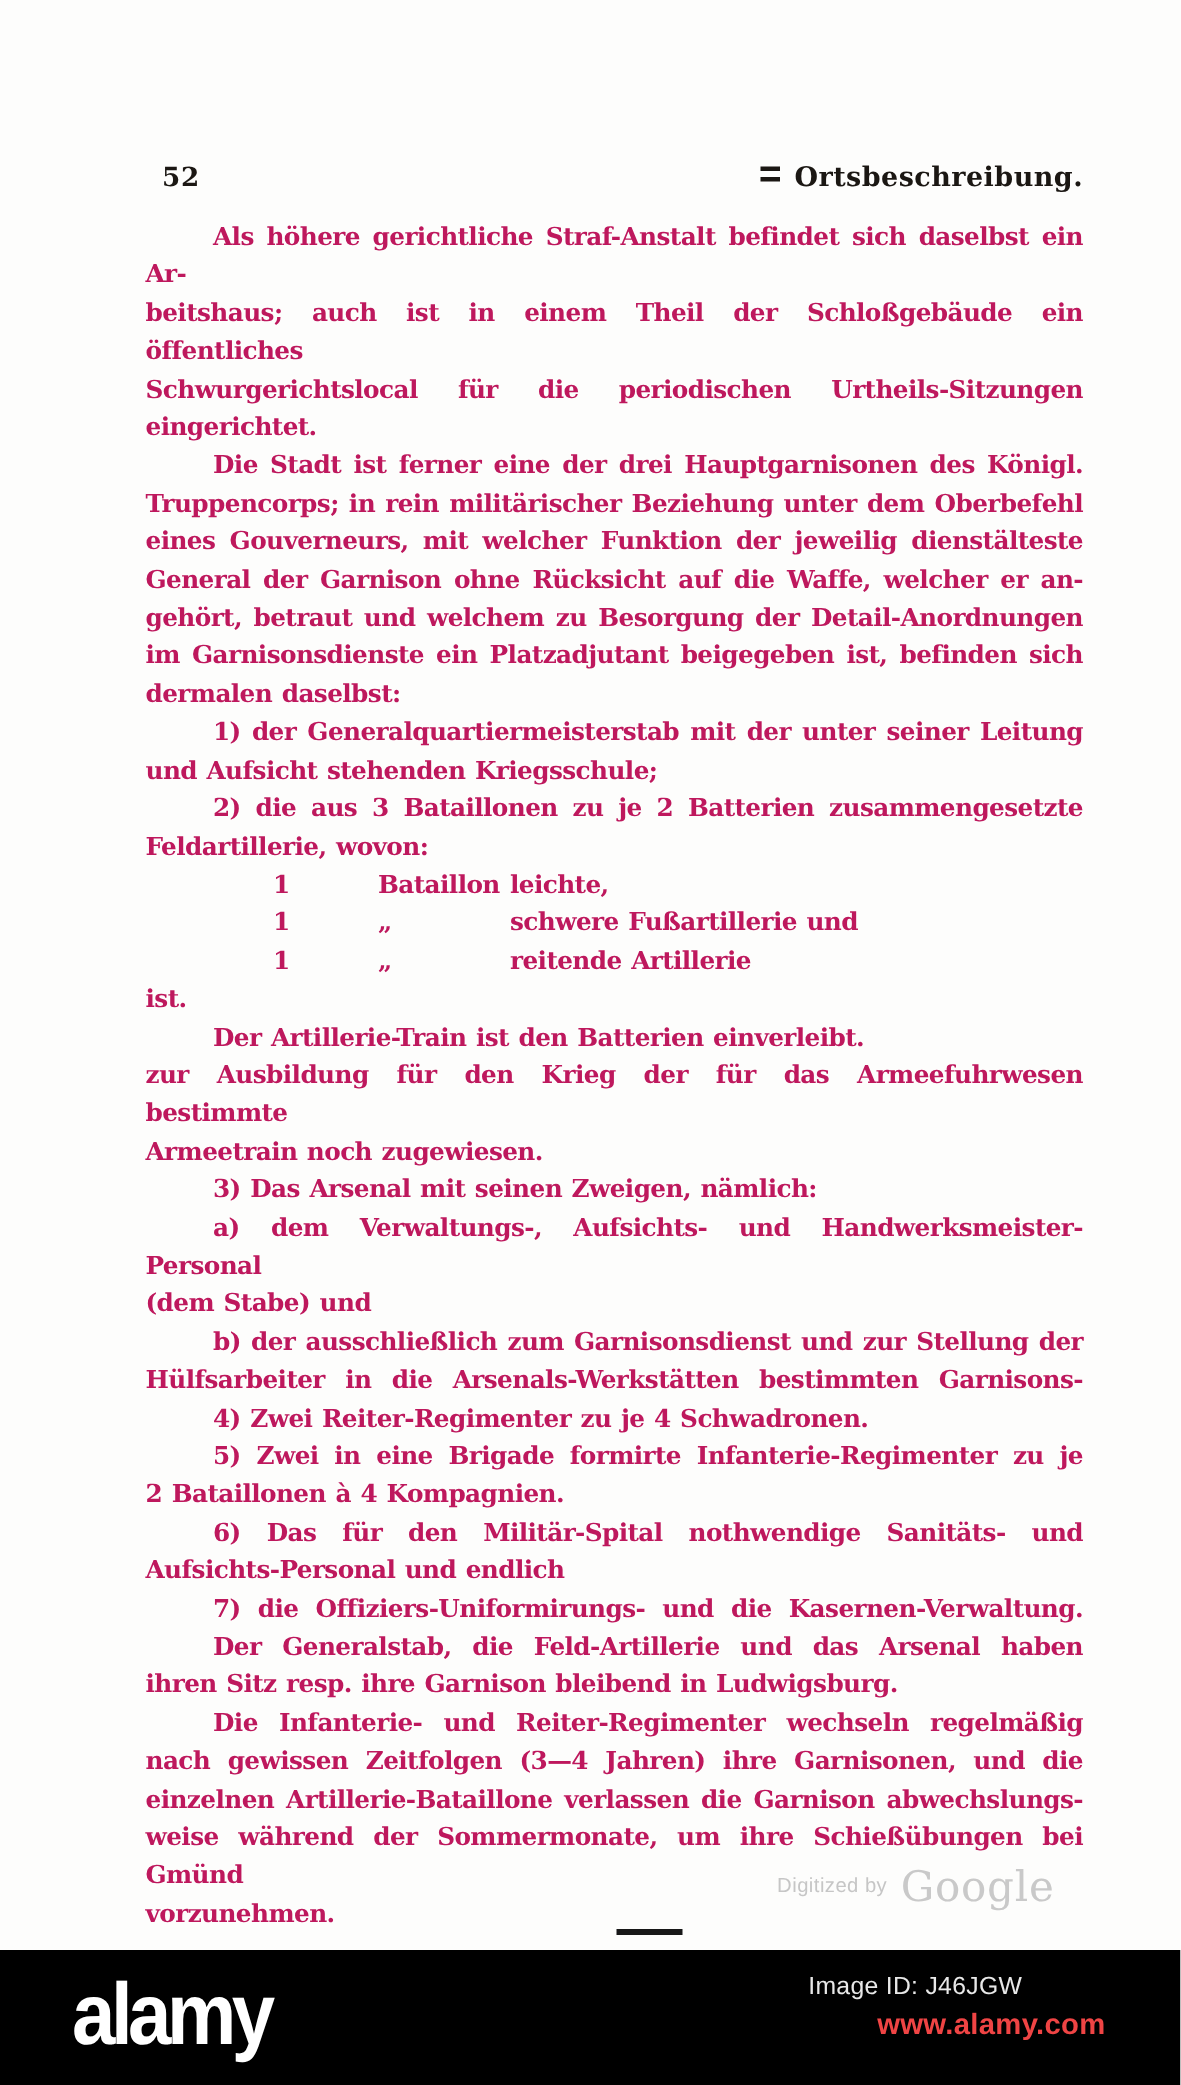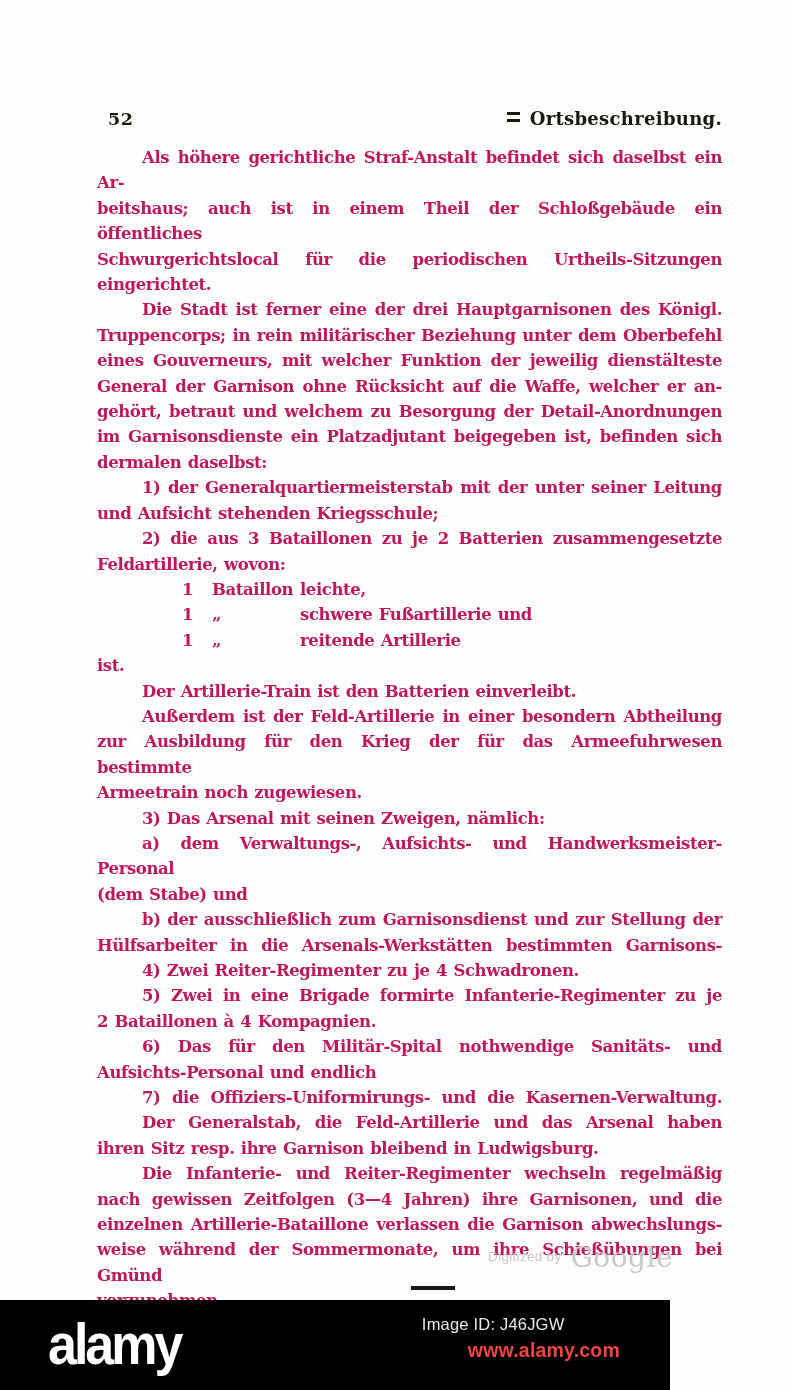--- a/index.html
+++ b/index.html
@@ -29,39 +29,40 @@
   .textblock {
     position:absolute; left:97px; top:145px; width:625px;
     color:#be185d; font-size:16.5px; font-weight:700;
     letter-spacing:-0.4px; line-height:25.4px; word-spacing:1px;
   }
   .line { text-align:justify; }
   .line.j { text-align-last:justify; }
   .line.i { text-indent:45px; }
   .batrow { display:flex; }
   .batrow .c1 { margin-left:85px; width:30px; }
-  .batrow .c2 { width:88px; }
+  .batrow .c2 { width:88px;margin-left:40px; }
   .batrow .c3 { flex:1; }
   
   .watermark {
     position:absolute; left:0px; top:1241px; width:673px; text-align:right;
     white-space:nowrap;
+    padding-left:30px;
   }
   .dig-by {
     font-family:"Liberation Sans", sans-serif; font-size:13.5px; color:#c6c6c6;
     vertical-align:6px; letter-spacing:0.3px;
   }
   .google-logo {
     font-family:"DejaVu Serif", serif; font-size:28px; color:#c9c9c9;
     margin-left:9px; letter-spacing:0.5px;
   }
   
   .sep-line { position:absolute; left:411px; top:1286px; width:44px; height:4px; background:#181818; }
   
-  .alamy-bar { position:absolute; left:0; top:1300px; width:670px; height:90px; background:#000000; }
+  .alamy-bar { position:absolute; left:0; top:1300px; width:787px; height:90px; background:#000000; }
   .alamy-logo {
     position:absolute; left:48px; top:10px; color:#ffffff;
     font-family:"Liberation Sans", sans-serif; font-weight:700; font-size:52px;
     letter-spacing:-3px; transform:scaleY(1.12); transform-origin:top left;
   }
   .bar-right {
     position:absolute; right:50px; top:15px; text-align:left;
     font-family:"Liberation Sans", sans-serif;
   }
   .image-id { color:#e8e8e8; font-size:16.5px; letter-spacing:0.2px; }
@@ -102,21 +103,20 @@
         <span class="c2">„</span>
         <span class="c3">schwere Fußartillerie und</span>
       </div>
       <div class="batrow">
         <span class="c1">1</span>
         <span class="c2">„</span>
         <span class="c3">reitende Artillerie</span>
       </div>
       <div class="line">ist.</div>
       <div class="line i">Der Artillerie-Train ist den Batterien einverleibt.</div>
-      <div class="line j i">Außerdem ist der Feld-Artillerie in einer besondern Abtheilung</div>
       <div class="line j">zur Ausbildung für den Krieg der für das Armeefuhrwesen bestimmte</div>
       <div class="line">Armeetrain noch zugewiesen.</div>
       <div class="line i">3) Das Arsenal mit seinen Zweigen, nämlich:</div>
       <div class="line j i">a) dem Verwaltungs-, Aufsichts- und Handwerksmeister-Personal</div>
       <div class="line">(dem Stabe) und</div>
       <div class="line j i">b) der ausschließlich zum Garnisonsdienst und zur Stellung der</div>
       <div class="line j">Hülfsarbeiter in die Arsenals-Werkstätten bestimmten Garnisons-</div>
       <div class="line i">4) Zwei Reiter-Regimenter zu je 4 Schwadronen.</div>
       <div class="line j i">5) Zwei in eine Brigade formirte Infanterie-Regimenter zu je</div>
       <div class="line">2 Bataillonen à 4 Kompagnien.</div>

